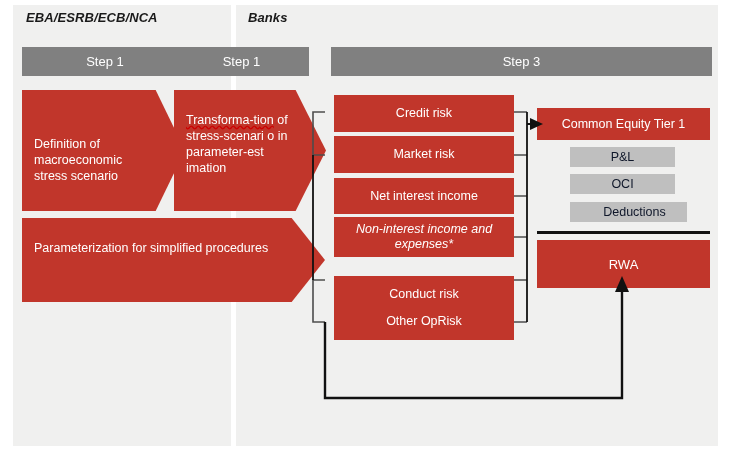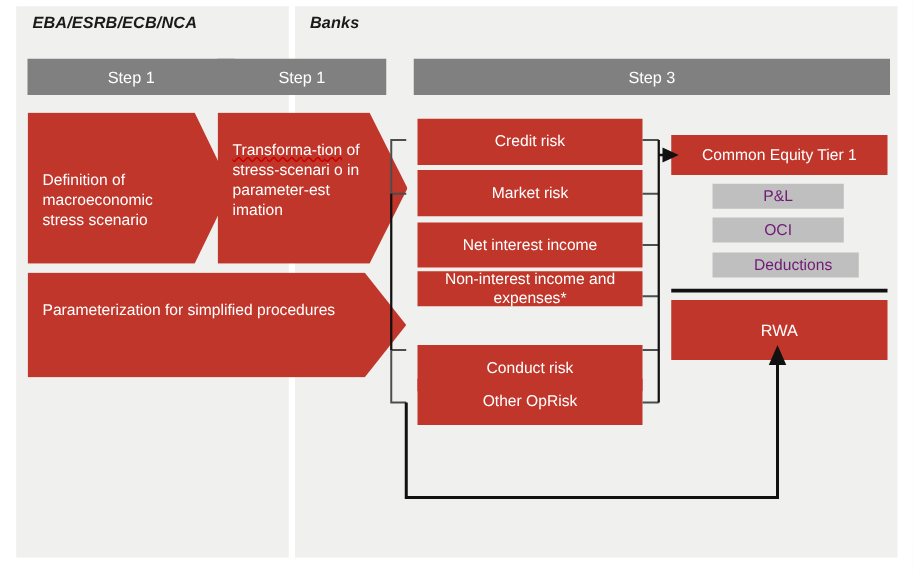--- a/index.html
+++ b/index.html
@@ -95,21 +95,21 @@
     display: flex;
     align-items: center;
     justify-content: center;
     text-align: center;
     box-sizing: border-box;
     padding: 0 4px;
   }
   #box-credit      { left: 334px; top: 95px;  width: 180px; height: 37px; }
   #box-market      { left: 334px; top: 136px; width: 180px; height: 37px; }
   #box-nii         { left: 334px; top: 178px; width: 180px; height: 36px; }
-  #box-nonint      { left: 334px; top: 217px; width: 180px; height: 28px; }
+  #box-nonint      { left: 334px; top: 217px; width: 180px; height: 40px; font-style: italic; }
   #box-conduct     { left: 334px; top: 261px; width: 180px; height: 37px; margin-top: 15px; }
   #box-oprisk      { left: 334px; top: 303px; width: 180px; height: 37px; }
 
   #box-cet1 {
     position: absolute;
     left: 537px; top: 108px; width: 173px; height: 32px;
     background: #C1362B; color: #ffffff;
     font-size: 12.5px;
     display: flex; align-items: center; justify-content: center;
   }
@@ -117,21 +117,21 @@
     position: absolute;
     left: 537px; top: 240px; width: 173px; height: 48px;
     background: #C1362B; color: #ffffff;
     font-size: 13px;
     display: flex; align-items: center; justify-content: center;
   }
 
   .gbox {
     position: absolute;
     background: #BFBFBF;
-    color: #701a75;
+    color: #0f172a;
     font-size: 12.5px;
     display: flex; align-items: center; justify-content: center;
     height: 20px;
   }
   #box-pl   { left: 570px; top: 147px; width: 105px; }
   #box-oci  { left: 570px; top: 174px; width: 105px; }
   #box-ded  { left: 570px; top: 202px; width: 105px; padding-left: 12px; }
 
   #rwa-rule {
     position: absolute;

